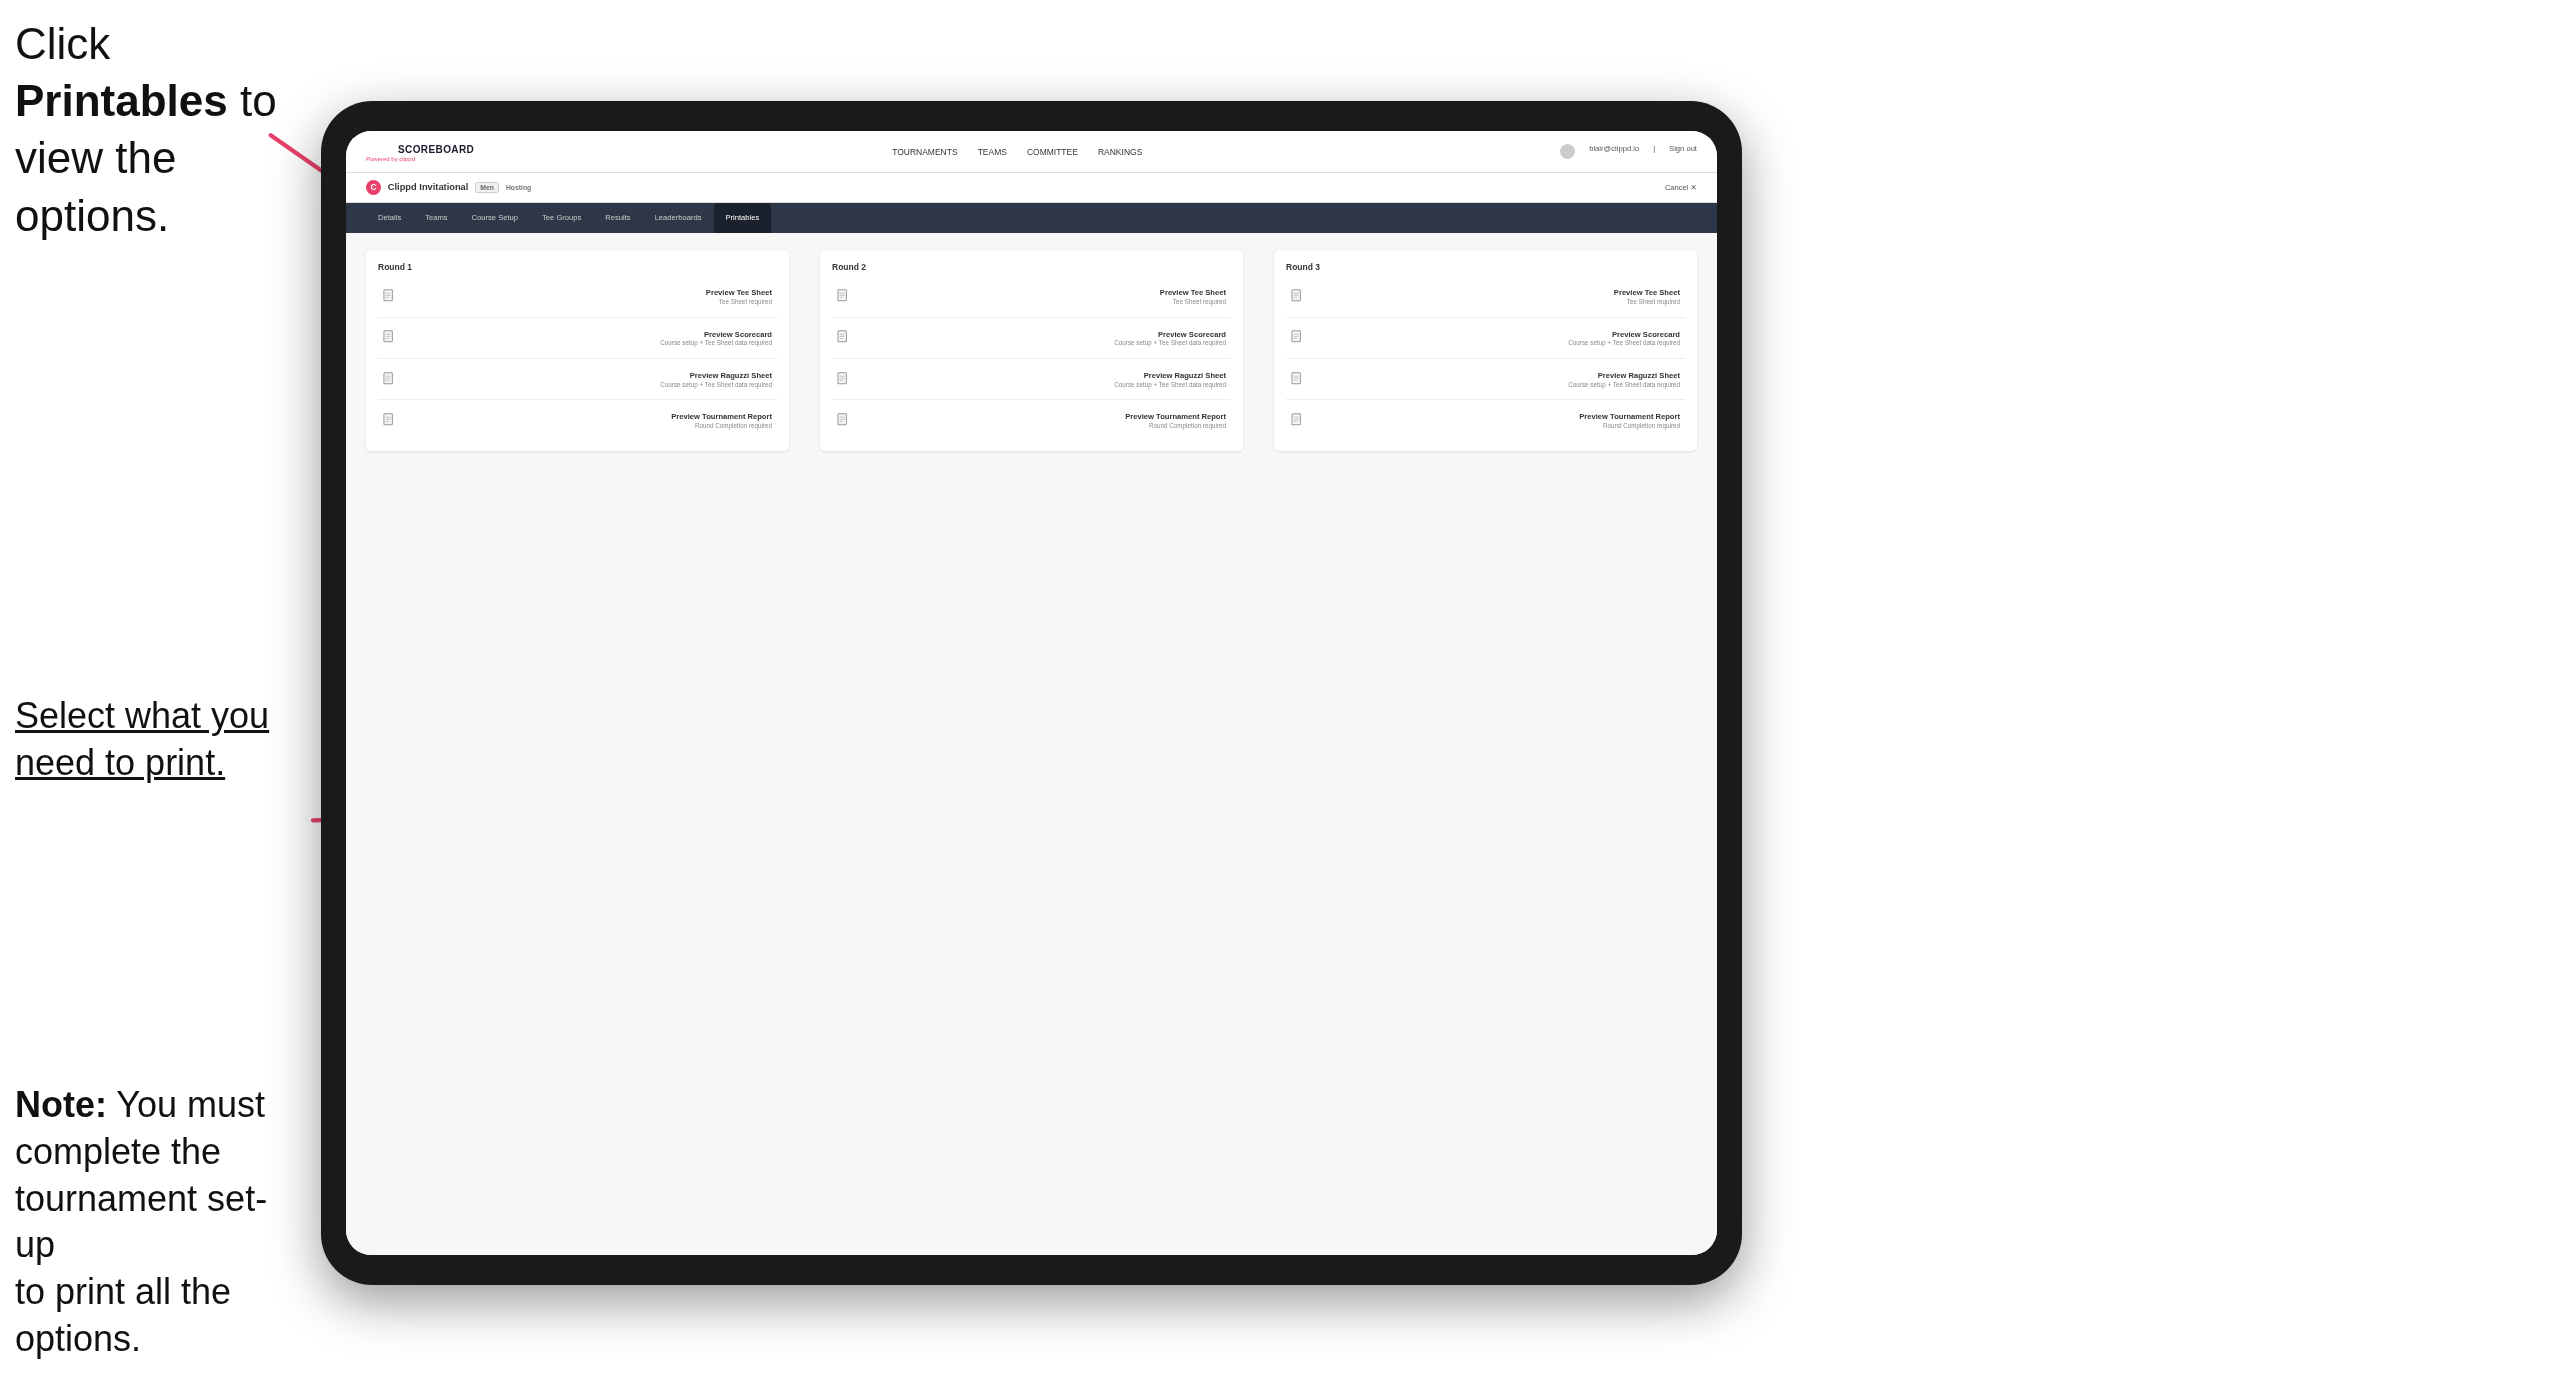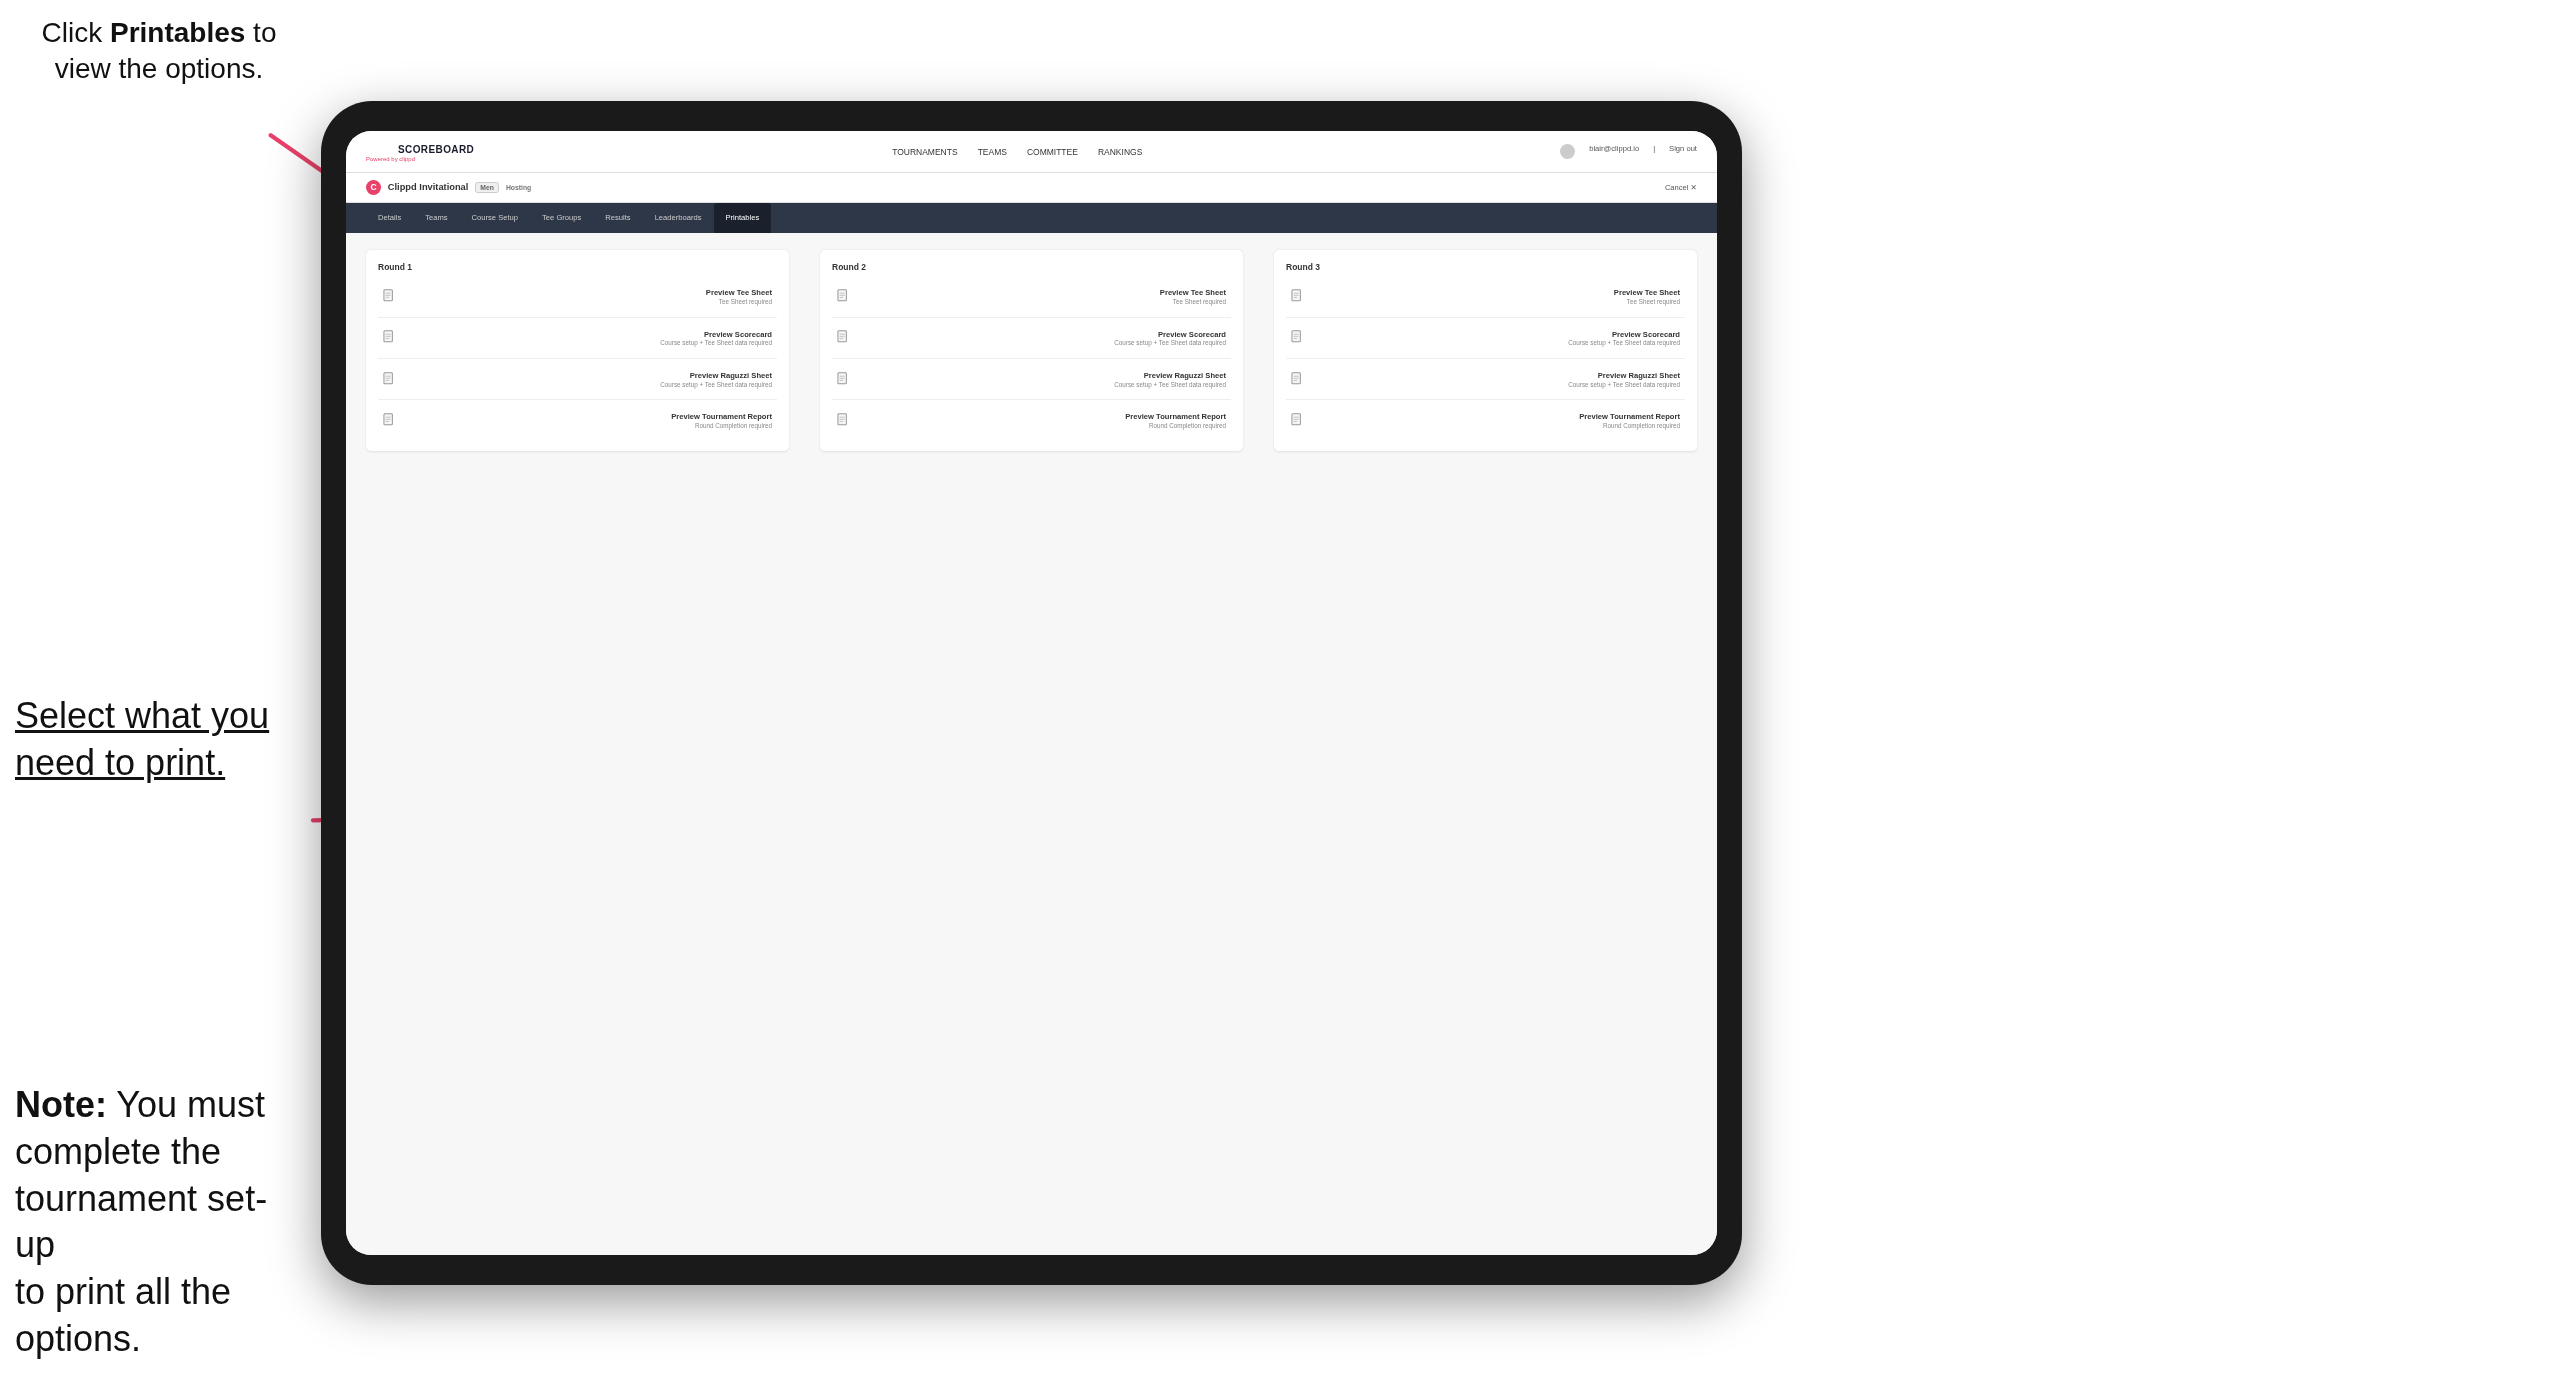--- a/index.html
+++ b/index.html
@@ -10,25 +10,24 @@
       height: 1386px;
       position: relative;
       overflow: hidden;
     }
 
     
     .annotation-top {
       position: absolute;
       top: 15px;
       left: 15px;
-      font-size: 28px;
+      font-size: 44px;
       line-height: 1.3;
       color: #111;
       width: 288px;
-      text-align: center;
     }
     .annotation-top strong { font-weight: 700; }
 
     .annotation-middle {
       position: absolute;
       top: 693px;
       left: 15px;
       font-size: 36px;
       line-height: 1.3;
       color: #111;

